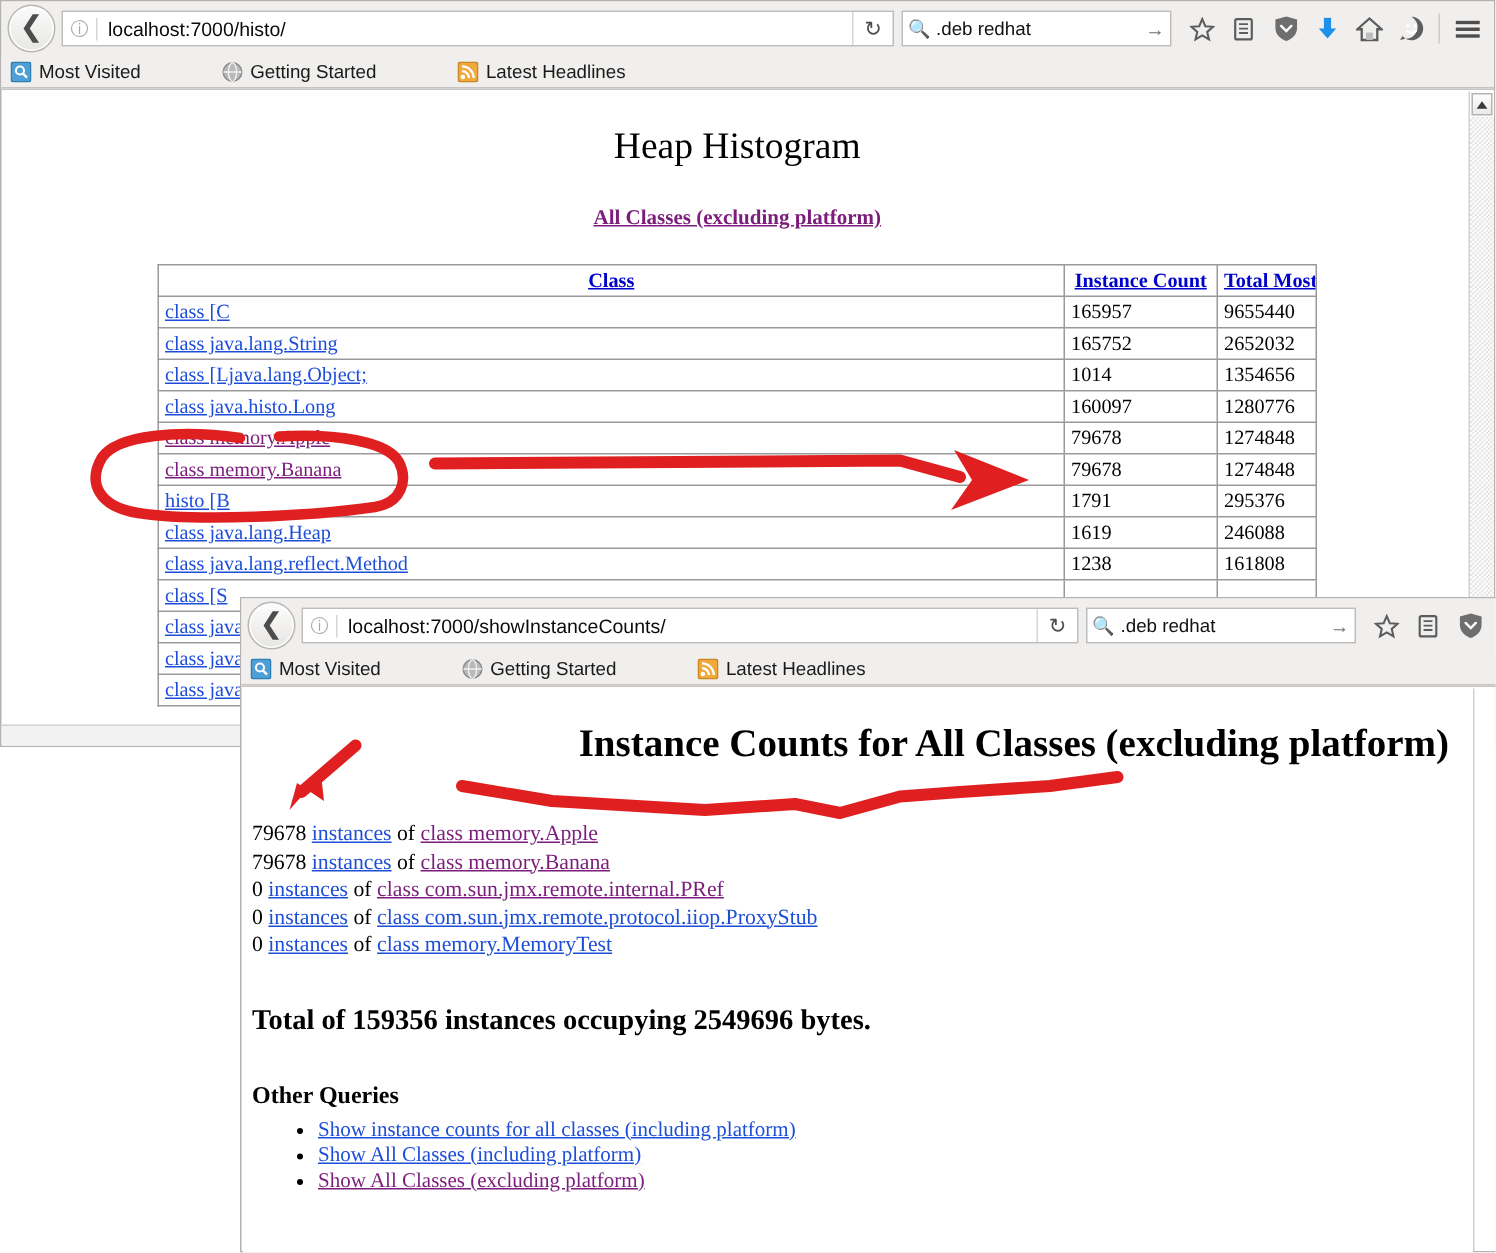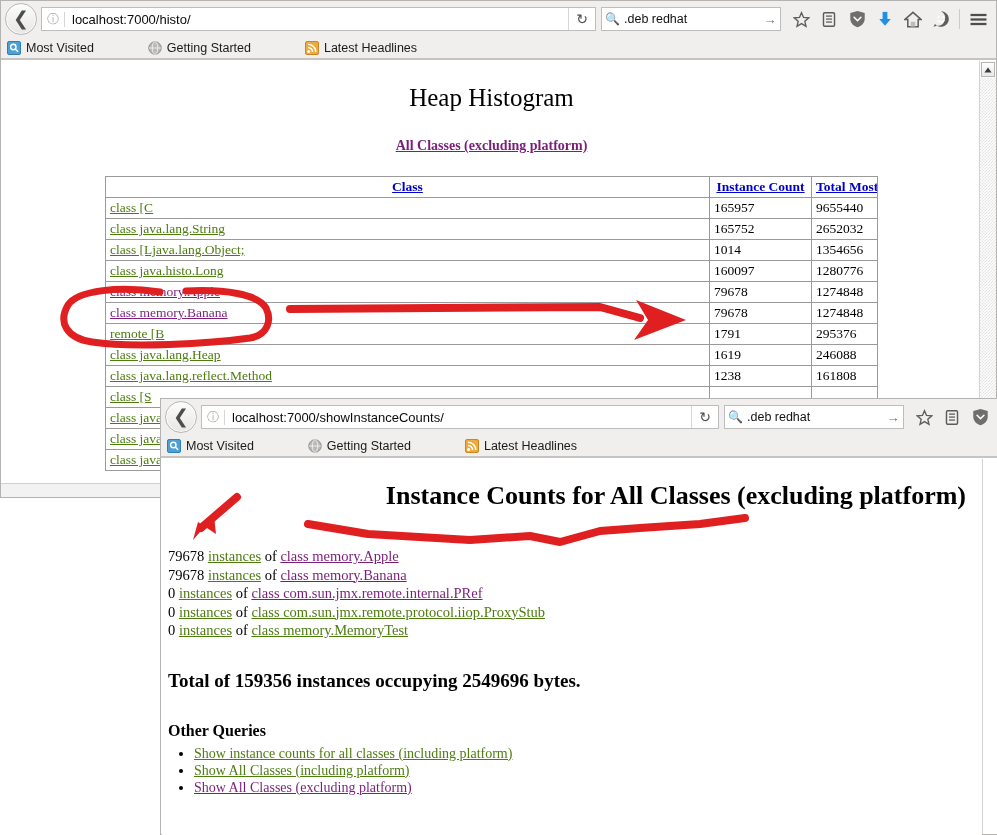--- a/index.html
+++ b/index.html
@@ -68,21 +68,21 @@
              background:#f0efee; border-bottom:1px solid #c6c4c2;gap:40px; }
   .bookmark { display:flex; align-items:center; margin-right: 14px; }
   .bookmark .bmlabel { font-size: 12.5px; color: #1a1a1a; margin-left: 5px;
                        font-family: "Liberation Sans", sans-serif; }
   .bm-ico { width:14px; height:14px; display:inline-block; position:relative; flex:0 0 auto;}
 
   .page { position:absolute; background:#fff; overflow:hidden; }
 
   
   .doc { font-family: "Liberation Serif", serif; color:#000; }
-  a.lnk { color:#4d7c0f; }
+  a.lnk { color:#1d4ed8; }
   a.vis { color:#7b1d7b; text-decoration: underline; }
 
   h1.title { font-size: 25px; font-weight: normal; text-align:center; margin: 7px; }
   .subtitle { text-align:center; font-size: 14px; font-weight: bold; }
 
   table.histo { border-collapse: collapse; width: 772px; table-layout: fixed;
                 font-family: "Liberation Serif", serif; font-size: 13.5px; }
   table.histo td, table.histo th {
     border: 1px solid #9a9a9a; padding: 2px 4px; height: 19px; box-sizing:border-box;
     overflow:hidden; white-space:nowrap;
@@ -102,21 +102,21 @@
       linear-gradient(45deg,#e3e3e3 25%,transparent 25%,transparent 75%,#e3e3e3 75%);
     background-size:3px 3px; background-position:0 0,1.5px 1.5px; background-color:#fdfdfd;}
   .vscroll .updown { position:absolute; left:1px; width:14px; height:15px;
     background: linear-gradient(#fdfdfd,#e9e9e9); border:1px solid #b5b5b5;
     display:flex; align-items:center; justify-content:center; box-sizing:border-box;}
 
   .hscroll { position:absolute; height:13px; background:#f2f2f2; border-top:1px solid #d2d2d2;}
 
   
   .annot { position:absolute; pointer-events:none; }
-  ul.queries { margin: 6px 0 0 0; padding-left: 32px; font-size:14px; }
+  ul.queries { margin: 6px 0 0 0; padding-left: 50px; font-size:14px; }
   ul.queries li { margin: 1px 0; }
 </style>
 </head>
 <body>
 
 <div id="root">
 
   <div class="window" style="left:0; top:0; width:997px; height:498px; border:1px solid #b5b3b1;">
 
     <div class="chrome">
@@ -277,21 +277,21 @@
                 <td><a href="#" class="vis">class memory.Apple</a></td>
                 <td>79678</td>
                 <td>1274848</td>
               </tr>
               <tr>
                 <td><a href="#" class="vis">class memory.Banana</a></td>
                 <td>79678</td>
                 <td>1274848</td>
               </tr>
               <tr>
-                <td><a href="#" class="lnk">remote [B</a></td>
+                <td><a href="#" class="lnk">histo [B</a></td>
                 <td>1791</td>
                 <td>295376</td>
               </tr>
               <tr>
                 <td><a href="#" class="lnk">class java.lang.Heap</a></td>
                 <td>1619</td>
                 <td>246088</td>
               </tr>
               <tr>
                 <td><a href="#" class="lnk">class java.lang.reflect.Method</a></td>

